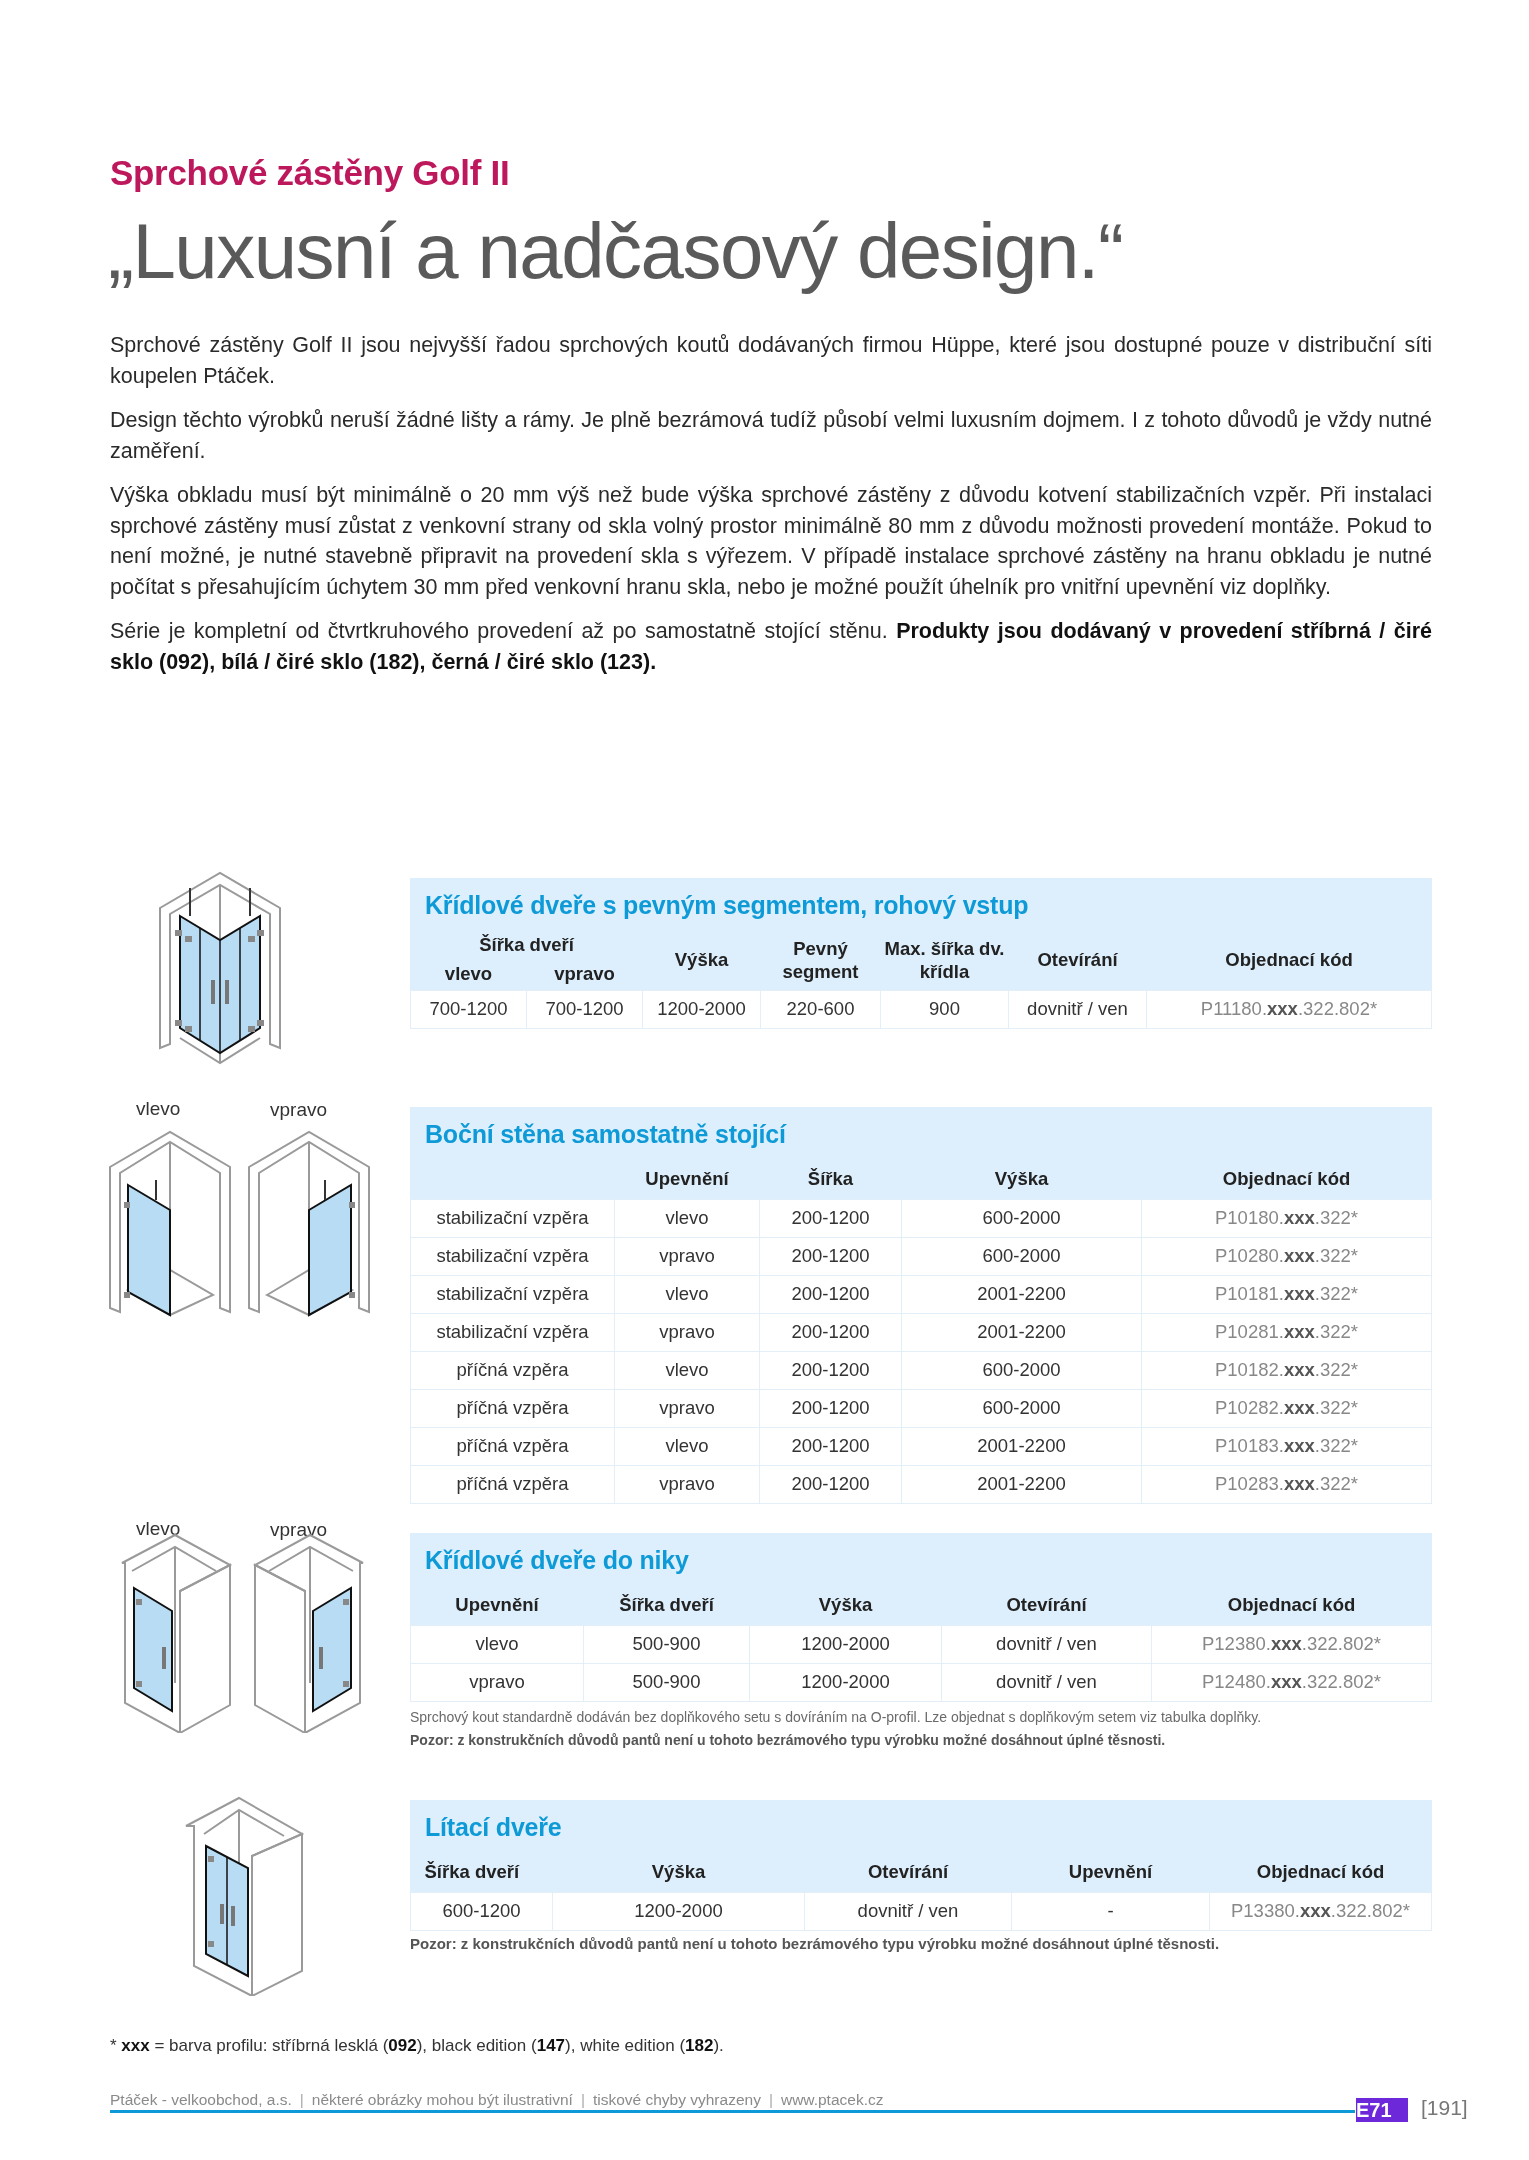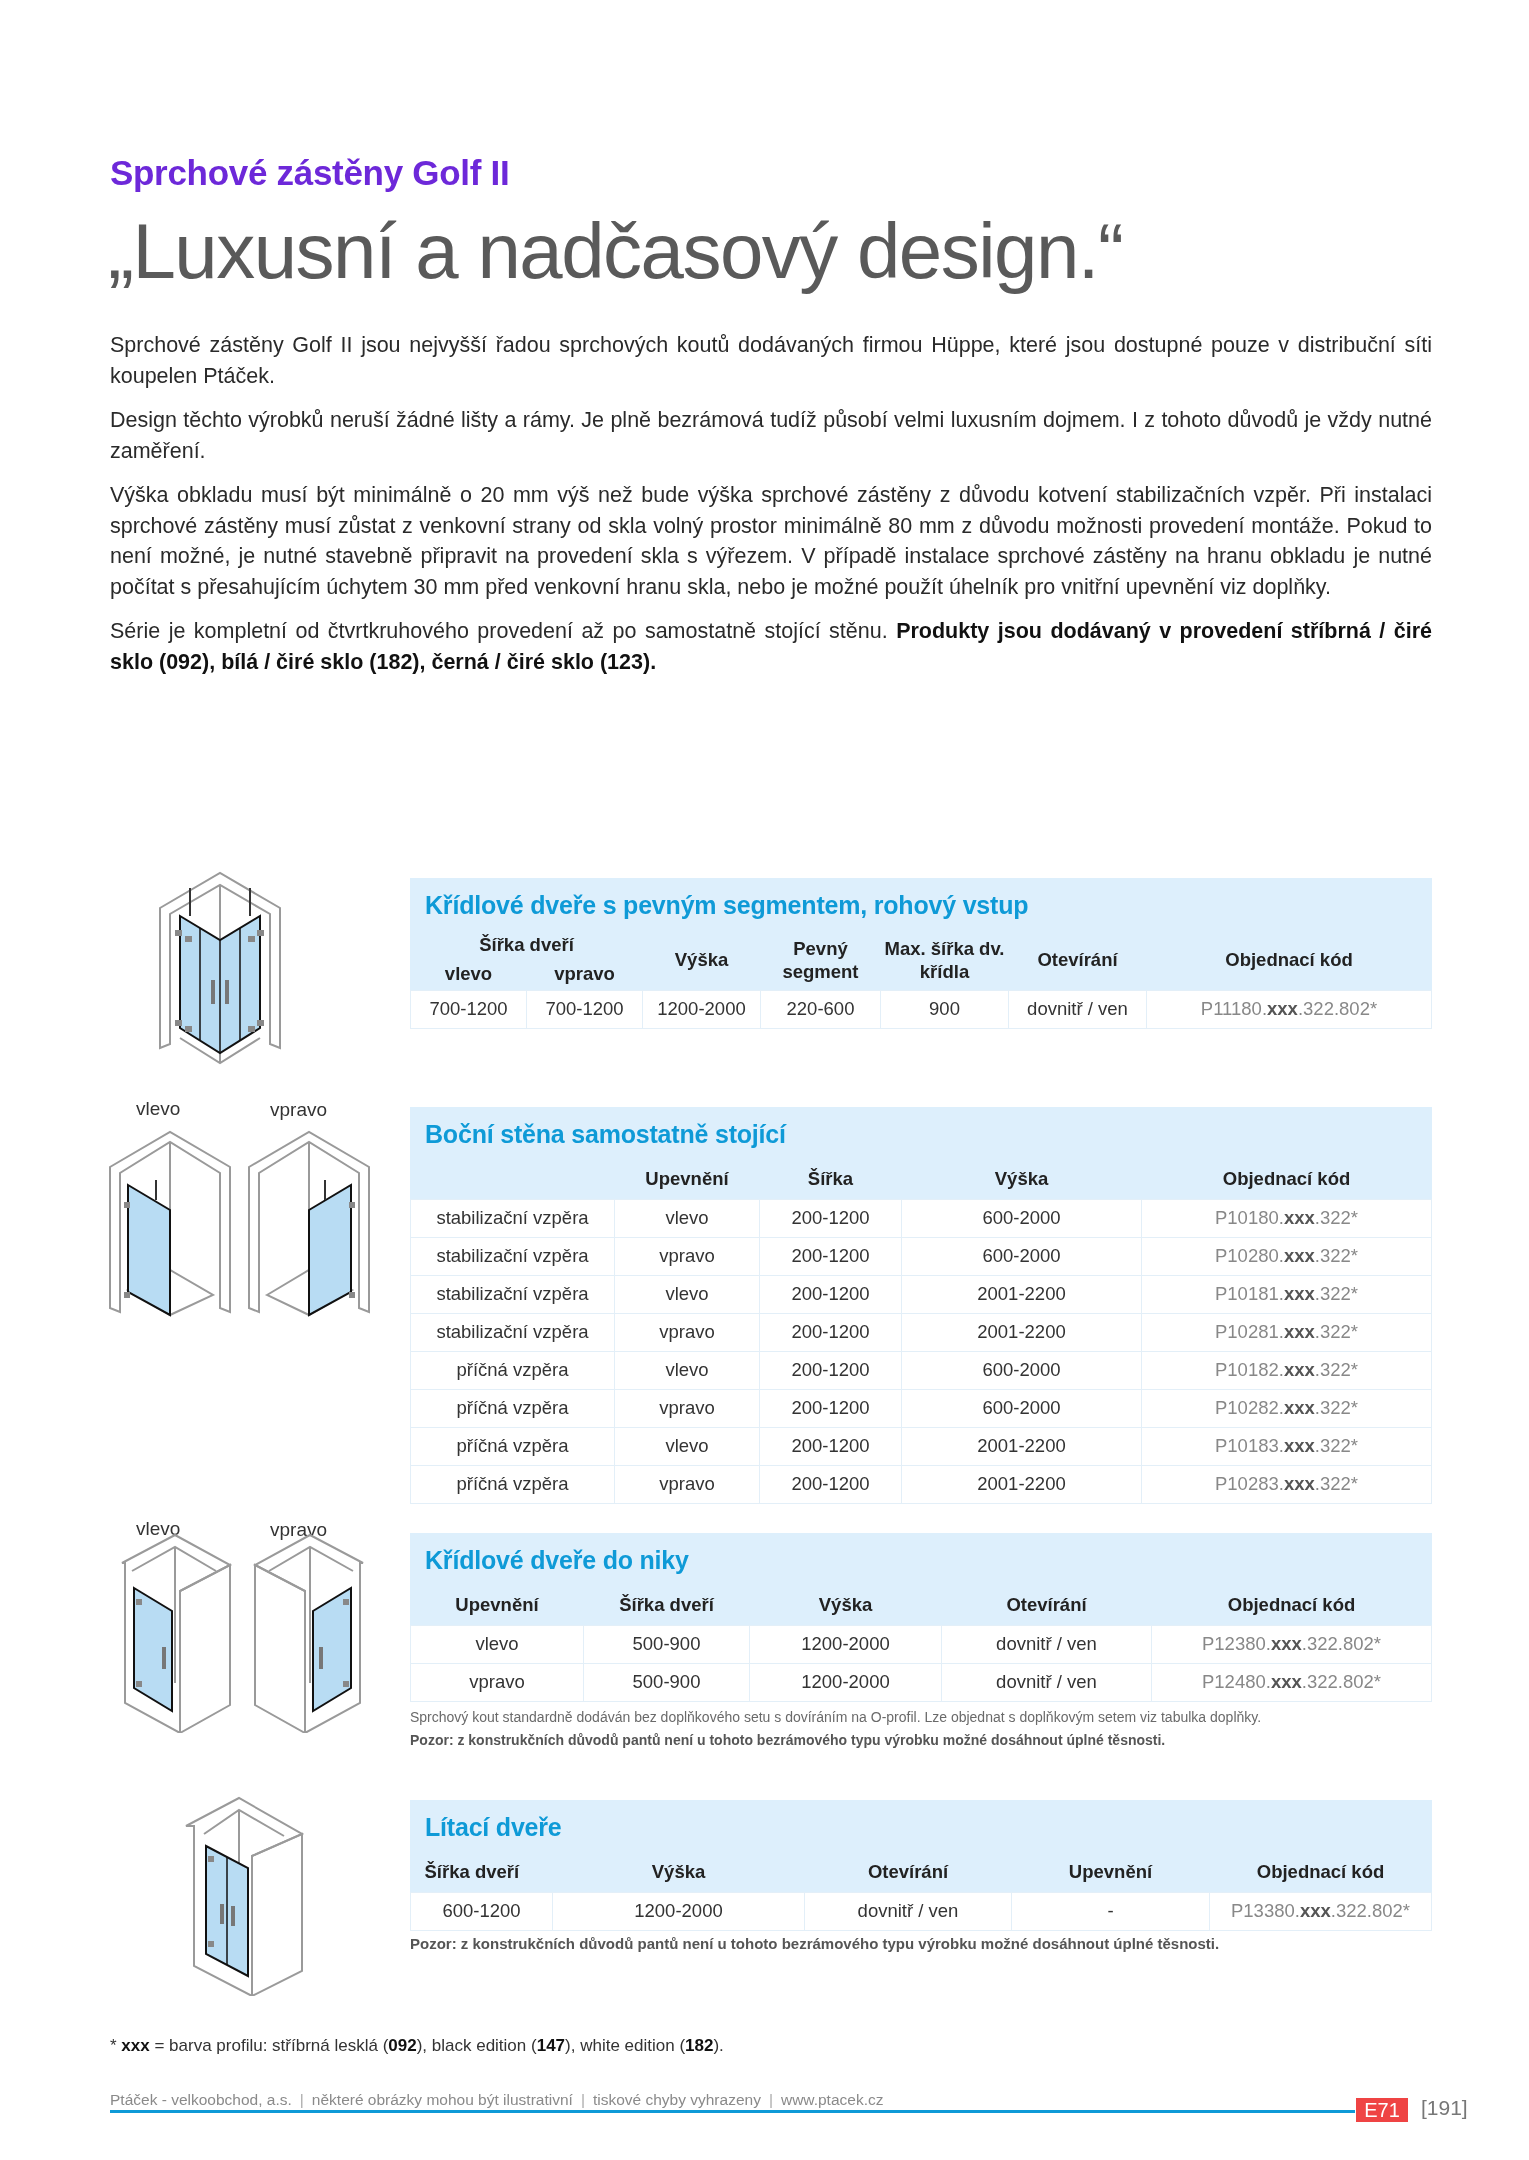--- a/index.html
+++ b/index.html
@@ -1,19 +1,19 @@
 <!DOCTYPE html>
 <html><head>
 <meta charset="utf-8">
 <style>
   * { box-sizing: border-box; margin: 0; padding: 0; }
   html, body { width: 1529px; height: 2160px; background: #ffffff; }
   body { position: relative; font-family: "Liberation Sans", sans-serif; color: #1f1f1f; overflow: hidden; }
 
-  .subtitle { position: absolute; left: 110px; top: 153px; font-size: 35px; font-weight: bold; color: #6d28d9; letter-spacing: -0.3px; }
+  .subtitle { position: absolute; left: 110px; top: 153px; font-size: 35px; font-weight: bold; color: #be185d; letter-spacing: -0.3px; }
   .headline { position: absolute; left: 108px; top: 212px; font-size: 78px; font-weight: normal; color: #5a5a5a; letter-spacing: -1.5px; line-height: 1; }
 
   .intro { position: absolute; left: 110px; top: 330px; width: 1322px; font-size: 21.5px; line-height: 30.5px; color: #2a2a2a; }
   .intro p { margin-bottom: 14px; text-align: justify; }
   .intro b { font-weight: bold; color: #111; }
 
   .block { position: absolute; left: 410px; width: 1022px; background: #ddeffc; }
   .block .btitle { padding: 13px 15px 0 15px; height: 52px; font-size: 25px; font-weight: bold; color: #0e9ad7; letter-spacing: -0.2px; }
   table { width: 100%; border-collapse: collapse; }
   th { font-size: 18.5px; font-weight: bold; color: #222; text-align: center; vertical-align: middle; padding: 2px 4px; line-height: 23px; }
@@ -27,21 +27,21 @@
   .note { position: absolute; left: 410px; font-size: 14px; color: #6a6a6a; line-height: 23px; width: 1030px; }
   .note b { color: #555; font-weight: bold; }
   .note-small { font-size: 15px; }
 
   .footnote { position: absolute; left: 110px; top: 2036px; font-size: 17px; color: #333; }
   .footnote b { font-weight: bold; color: #111; }
 
   .footer-text { position: absolute; left: 110px; top: 2091px; font-size: 15.5px; color: #8a8a8a; }
   .footer-text .sep { margin: 0 8px; color: #aaa; }
   .footer-line { position: absolute; left: 110px; top: 2110px; width: 1245px; height: 3px; background: #0e9ad7; }
-  .page-badge { position: absolute; left: 1356px; top: 2098px; width: 52px; height: 24px; background: #ef4444; color: #fff; font-size: 20px; text-align: center; line-height: 24px; }
+  .page-badge { position: absolute; left: 1356px; top: 2098px; width: 52px; height: 24px; background: #6d28d9; color: #fff; font-size: 20px; line-height: 24px; font-weight: bold; }
   .page-num { position: absolute; left: 1421px; top: 2096px; font-size: 21px; color: #777; text-align: right; }
 
   svg.illus { position: absolute; }
 </style>
 </head>
 <body>
 
 <div class="subtitle">Sprchové zástěny Golf II</div>
 <div class="headline">„Luxusní a nadčasový design.“</div>
 

